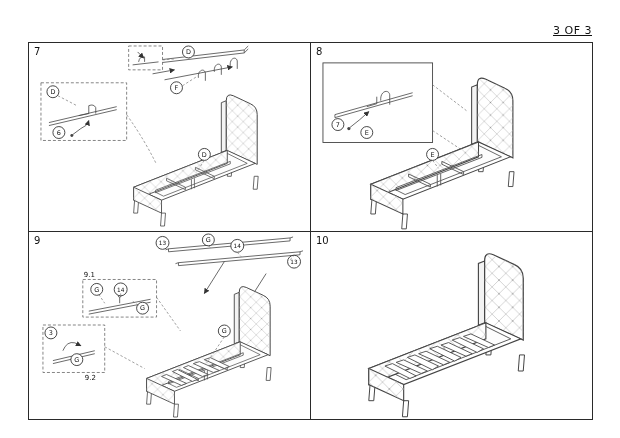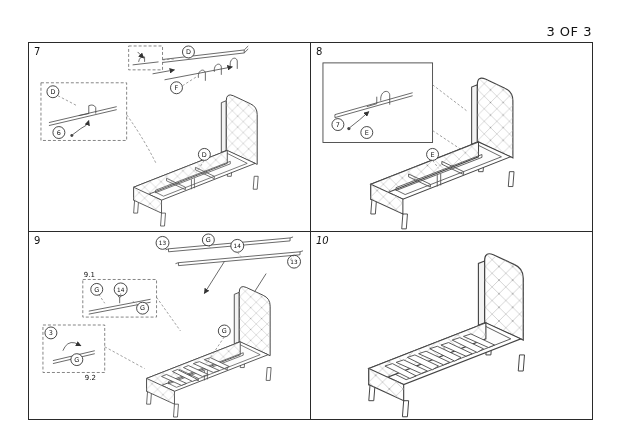--- a/index.html
+++ b/index.html
@@ -1,31 +1,31 @@
 <!DOCTYPE html>
 <html><head>
 <meta charset="utf-8">
 <style>
   html,body { margin:0; padding:0; background:#ffffff; }
   .sheet {
     position:relative; width:620px; height:438px; background:#ffffff;
     font-family:"DejaVu Sans", sans-serif; overflow:hidden;
   }
   .page-indicator {
-    position:absolute; top:24px; right:28px; font-size:13px; letter-spacing:0.5px; color:#111;
+    position:absolute; top:24px; right:28px; font-size:11px; letter-spacing:0.5px; color:#111;text-decoration:underline;
   }
   .grid {
     position:absolute; left:28px; top:42px; width:565px; height:378px;
     border:1.3px solid #2a2a2a; box-sizing:border-box;
   }
   .panel { position:absolute; box-sizing:border-box; background:#fff; }
   .p7  { left:0;     top:0;     width:282px; height:189px; border-right:1.3px solid #2a2a2a; border-bottom:1.3px solid #2a2a2a; }
   .p8  { left:282px; top:0;     right:0;     height:189px; border-bottom:1.3px solid #2a2a2a; }
   .p9  { left:0;     top:189px; width:282px; bottom:0;     border-right:1.3px solid #2a2a2a; }
-  .p10 { left:282px; top:189px; right:0;     bottom:0;font-style:italic; }
+  .p10 { left:282px; top:189px; right:0;     bottom:0; }
   .stepnum { position:absolute; left:5px; top:3px; font-size:10px; color:#111; z-index:2; }
   .panel svg { position:absolute; left:0; top:0; width:100%; height:100%; }
 
   
   .pt { fill:#ffffff; stroke:#444; stroke-width:0.8; }
   .ln { fill:none; stroke:#444; stroke-width:0.8; }
   .dl { fill:none; stroke:#777; stroke-width:0.7; stroke-dasharray:2.5 2; }
   .callout circle { fill:#ffffff; stroke:#333; stroke-width:0.9; }
   text.co  { font-family:"DejaVu Sans", sans-serif; font-size:6.5px; text-anchor:middle; fill:#111; }
   text.sm  { font-size:5.8px; }

